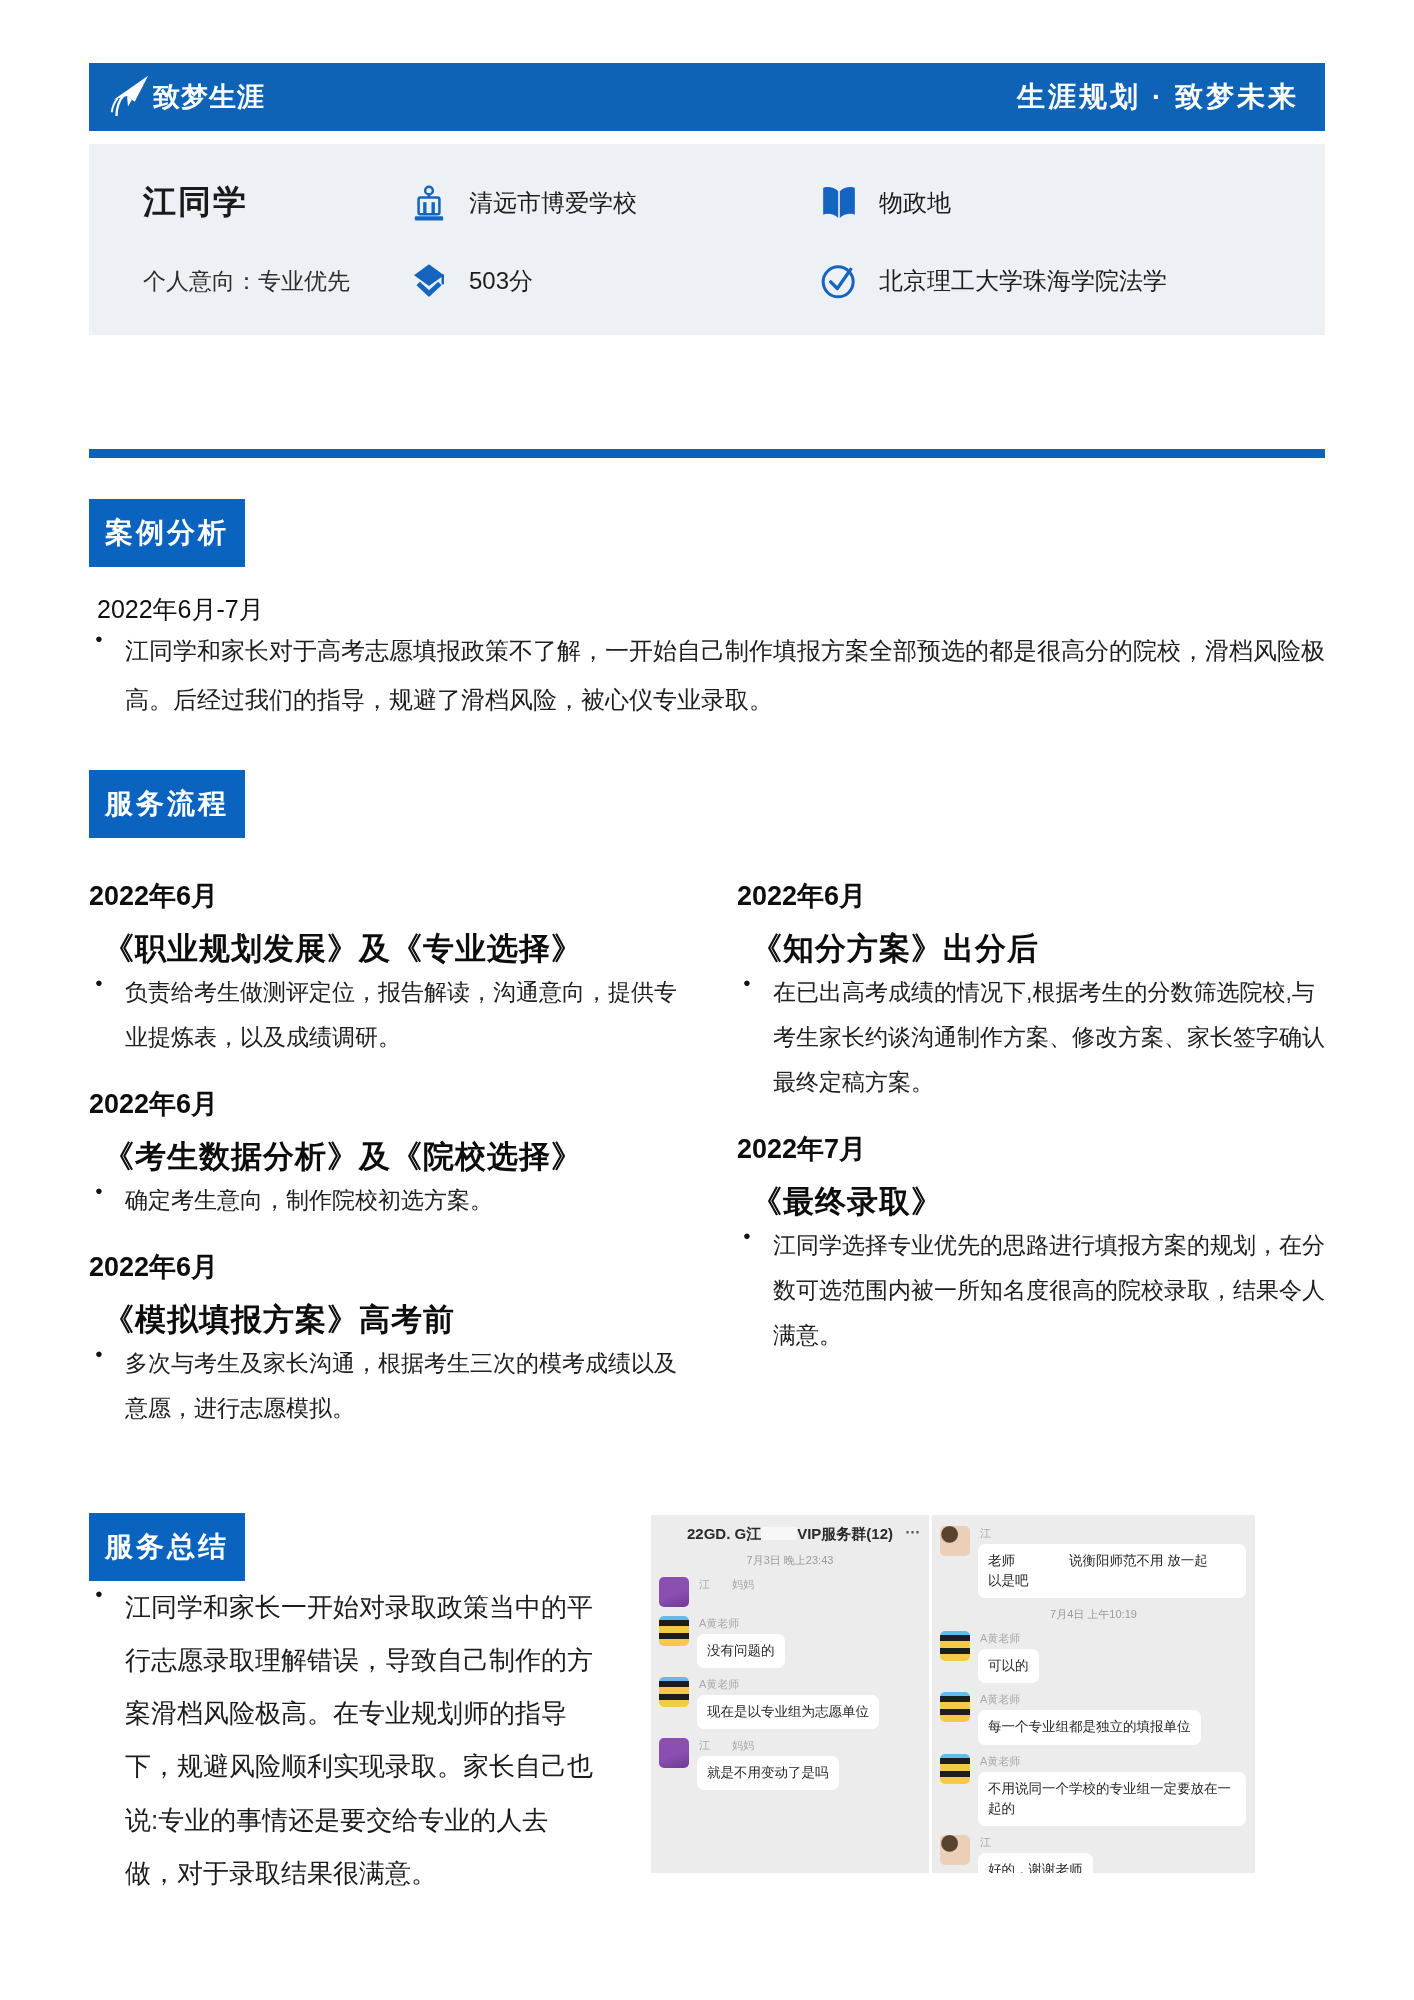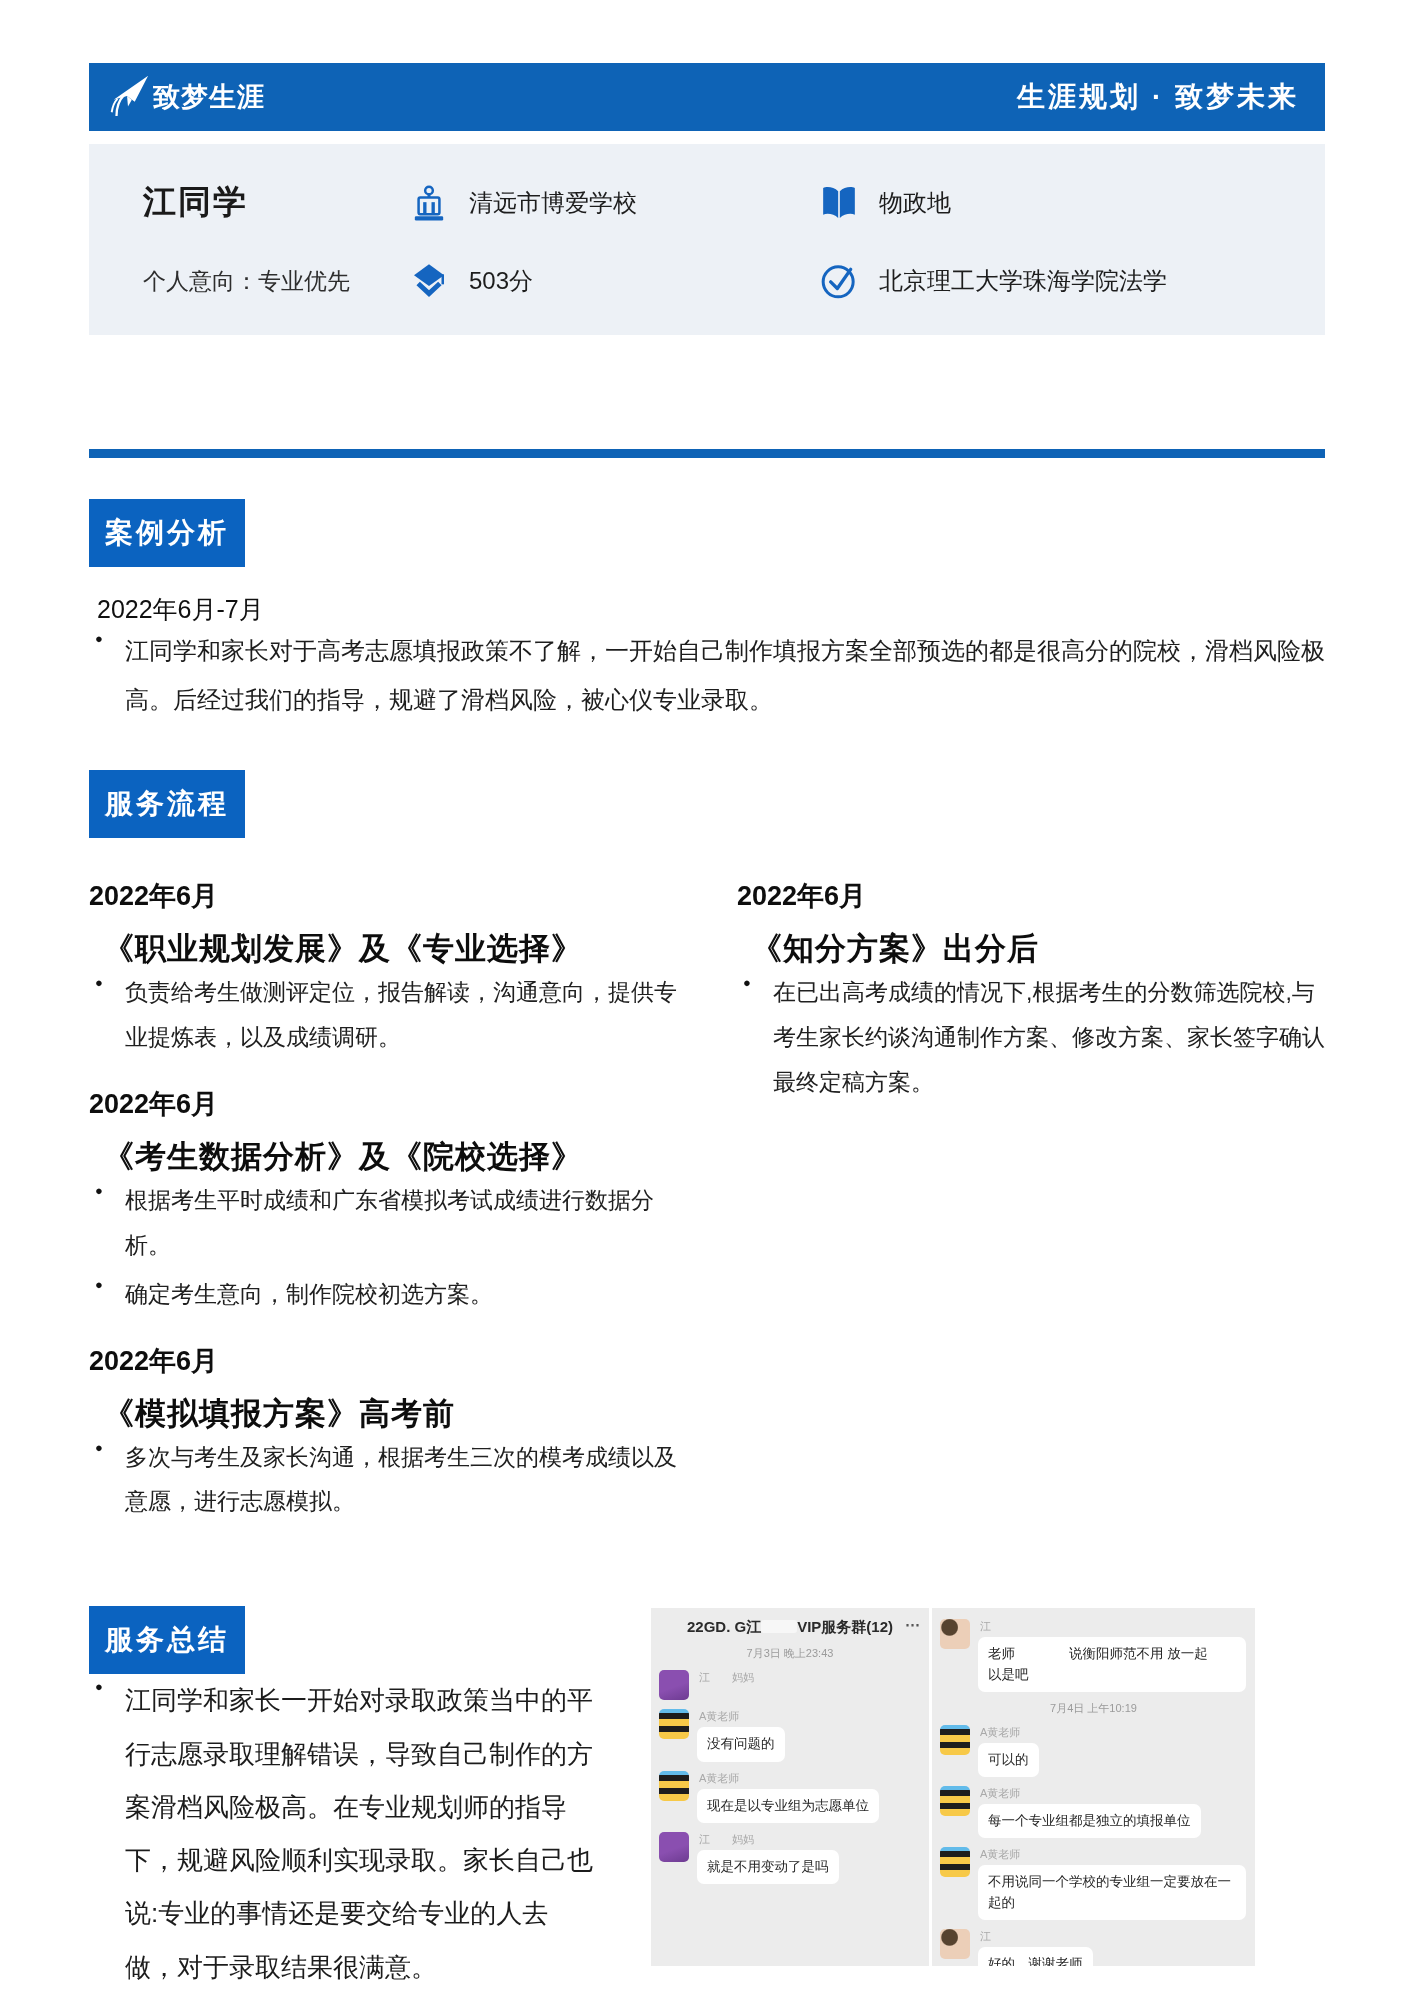--- a/index.html
+++ b/index.html
@@ -145,21 +145,20 @@
 
               <li>负责给考生做测评定位，报告解读，沟通意向，提供专业提炼表，以及成绩调研。</li>
               </ul>
             </div>
 
             <div class="process-item">
               <div class="p-date">2022年6月</div>
               <div class="p-heading">《考生数据分析》及《院校选择》</div>
               <ul class="bullets p-bullets">
 
-              <li>根据考生平时成绩和广东省模拟考试成绩进行数据分析。</li>
                 <li>确定考生意向，制作院校初选方案。</li>
               </ul>
             </div>
 
             <div class="process-item">
               <div class="p-date">2022年6月</div>
               <div class="p-heading">《模拟填报方案》高考前</div>
               <ul class="bullets p-bullets">
 
               <li>多次与考生及家长沟通，根据考生三次的模考成绩以及意愿，进行志愿模拟。</li>
@@ -170,20 +169,28 @@
 
             <div class="process-item">
               <div class="p-date">2022年6月</div>
               <div class="p-heading">《知分方案》出分后</div>
               <ul class="bullets p-bullets">
 
               <li>在已出高考成绩的情况下,根据考生的分数筛选院校,与考生家长约谈沟通制作方案、修改方案、家长签字确认最终定稿方案。</li>
               </ul>
             </div>
 
+            <div class="process-item">
+              <div class="p-date">2022年7月</div>
+              <div class="p-heading">《最终录取》</div>
+              <ul class="bullets p-bullets">
+
+              <li>江同学选择专业优先的思路进行填报方案的规划，在分数可选范围内被一所知名度很高的院校录取，结果令人满意。</li>
+              </ul>
+            </div>
           </div>
       </div>
     </div>
 
     <div class="summary-section">
       <div class="sec-label">服务总结</div>
       <ul class="bullets summary-bullets">
 
       <li>江同学和家长一开始对录取政策当中的平行志愿录取理解错误，导致自己制作的方案滑档风险极高。在专业规划师的指导下，规避风险顺利实现录取。家长自己也说:专业的事情还是要交给专业的人去做，对于录取结果很满意。</li>
         </ul>

